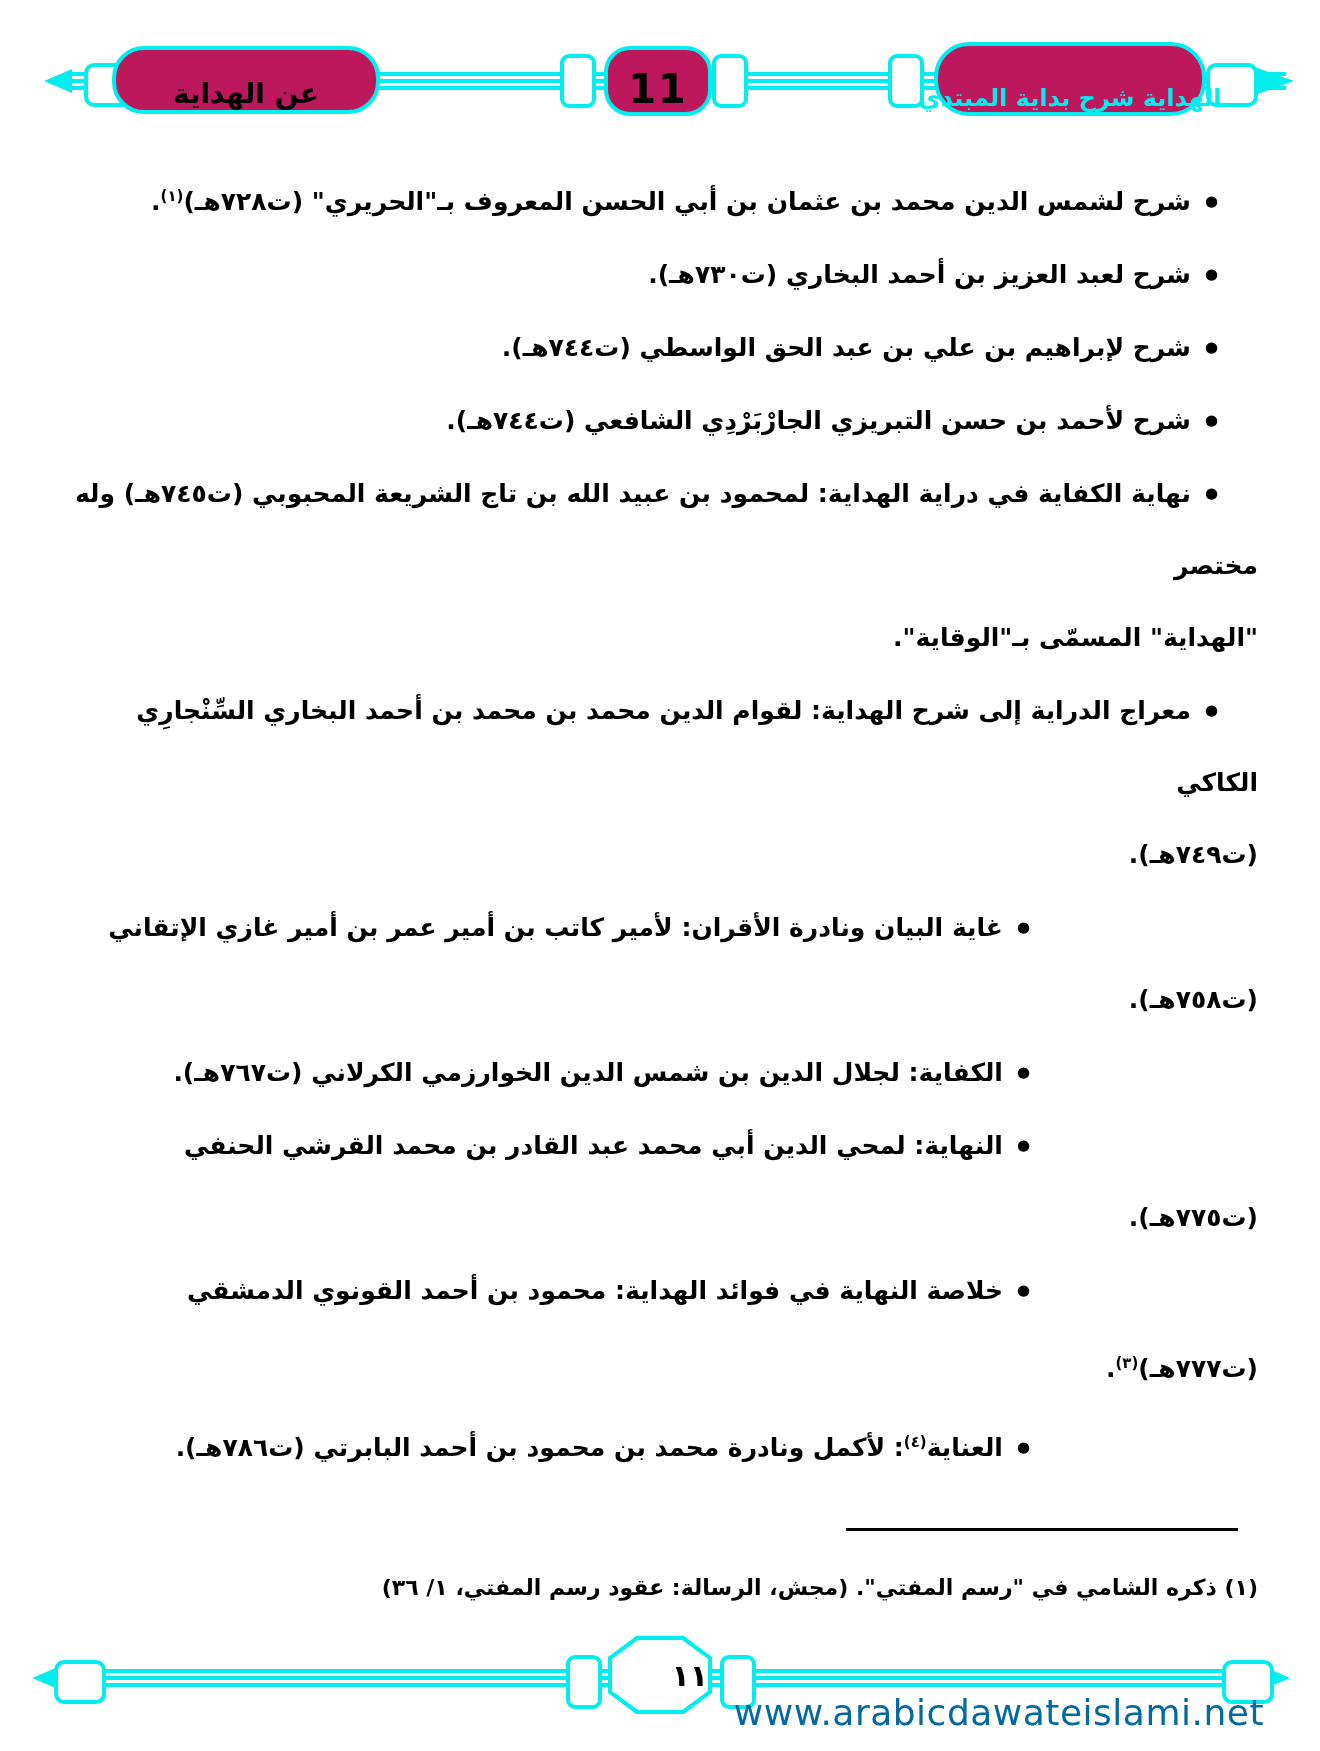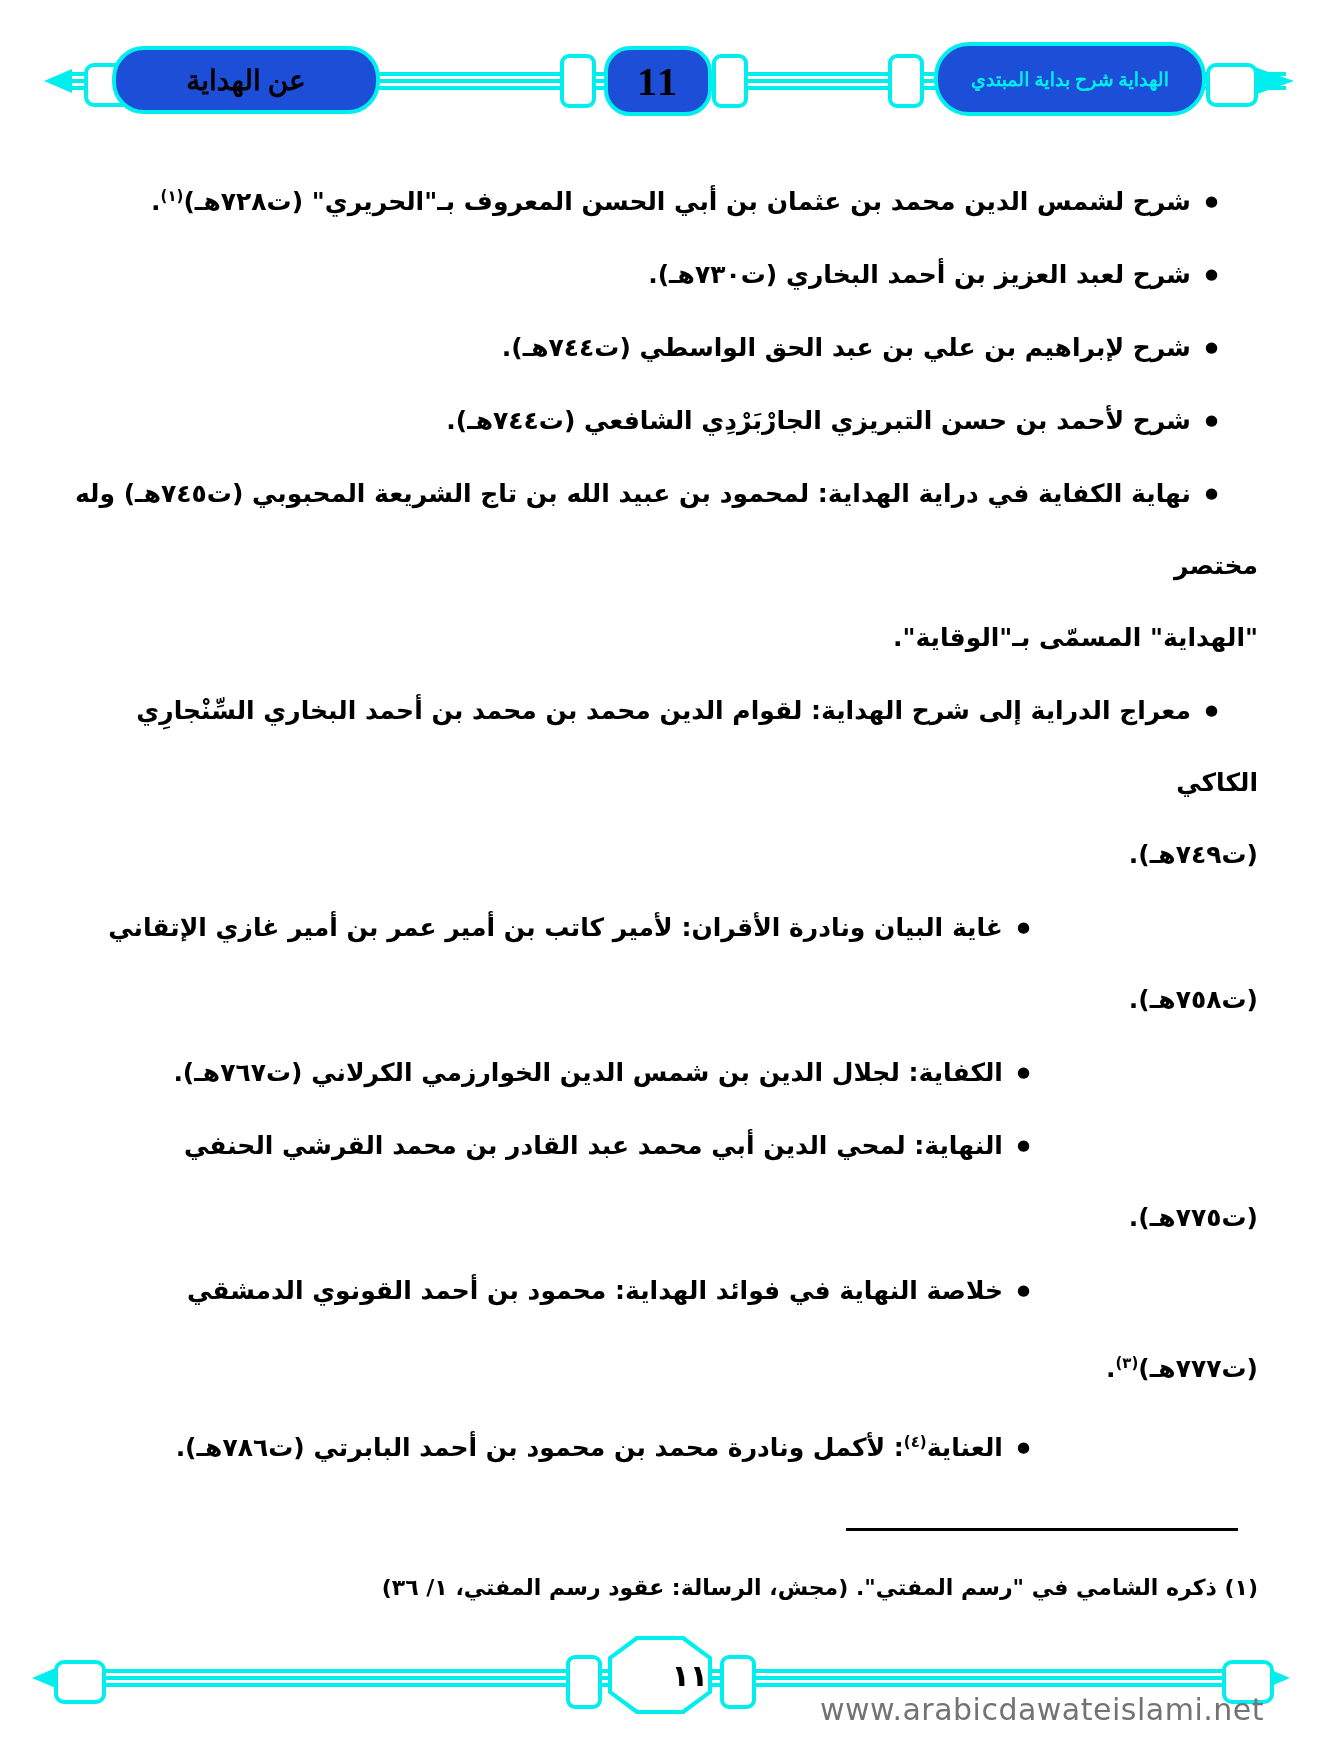--- a/index.html
+++ b/index.html
@@ -8,27 +8,27 @@
     position:relative; width:1320px; height:1751px; background:#fff;
     font-family:"DejaVu Sans", sans-serif; overflow:hidden; color:#000;
   }
   
   .rail { position:absolute; height:18px;
     background:repeating-linear-gradient(to bottom, var(--cyan) 0 4px, #ffffff 4px 7px); }
   .header-rail { left:66px; right:34px; top:72px; }
   .footer-rail { left:64px; right:64px; top:1669px; }
 
   .pill, .badge-num {
-    position:absolute; background:#1d4ed8; border:4px solid var(--cyan);
-    display:flex; align-items:center; justify-content:center; z-index:3;font-family:Liberation Serif, serif;
+    position:absolute; background:#be185d; border:4px solid var(--cyan);
+    display:flex; align-items:flex-end; justify-content:center; z-index:3;
   }
   .pill-left  { left:112px; top:46px; width:260px; height:60px; border-radius:32px; }
   .pill-left span { font-size:28px; font-weight:bold; }
   .pill-right { left:934px; top:42px; width:264px; height:66px; border-radius:35px; }
-  .pill-right span { font-size:19px; font-weight:bold; color:var(--cyan); white-space:nowrap; }
+  .pill-right span { font-size:24px; font-weight:bold; color:var(--cyan); white-space:nowrap; }
   .badge-num  { left:604px; top:46px; width:100px; height:62px; border-radius:26px;
                 font-size:40px; font-weight:bold; letter-spacing:2px; }
 
   .connector { position:absolute; width:28px; height:46px; background:#fff;
     border:4px solid var(--cyan); border-radius:9px; z-index:2; }
   .c1 { left:560px; top:54px; }  .c2 { left:712px; top:54px; }  .c3 { left:888px; top:54px; }
   .c5 { left:566px; top:1655px; } .c6 { left:720px; top:1655px; }
 
   .cap { position:absolute; width:44px; height:36px; background:#fff;
     border:4px solid var(--cyan); border-radius:10px; z-index:2; }
@@ -48,22 +48,22 @@
             border-top:11px solid transparent; border-bottom:11px solid transparent; }
 
   .octagon { position:absolute; left:608px; top:1636px; width:104px; height:78px; z-index:3;
     clip-path:polygon(27% 0,73% 0,100% 27%,100% 73%,73% 100%,27% 100%,0 73%,0 27%);
     background:var(--cyan); }
   .octagon-inner { position:absolute; inset:4px;
     clip-path:polygon(27% 0,73% 0,100% 27%,100% 73%,73% 100%,27% 100%,0 73%,0 27%);
     background:#fff; display:flex; align-items:center; justify-content:flex-end;
     font-size:30px; font-weight:bold; }
 
-  .watermark { position:absolute; right:56px; top:1692px; color:#737373;
-    font-size:30px; letter-spacing:0.5px; z-index:4; }
+  .watermark { position:absolute; right:56px; top:1692px; color:#0369a1;
+    font-size:36px; letter-spacing:0.5px; z-index:4; }
 
   
   .content { position:relative; margin:160px 62px 0; direction:rtl; text-align:right; }
   .item { font-size:25px; font-weight:bold; line-height:72px; text-indent:40px; margin:0; }
   .item.deep { text-indent:228px; }
   .bullet { font-size:15px; vertical-align:4px; margin-left:14px; }
   .item sup { font-size:15px; }
   .separator { width:392px; height:3px; background:#000; margin:44px 20px 22px auto; }
   .footnote { font-size:22px; font-weight:bold; line-height:70px; margin:0; }
 </style>

